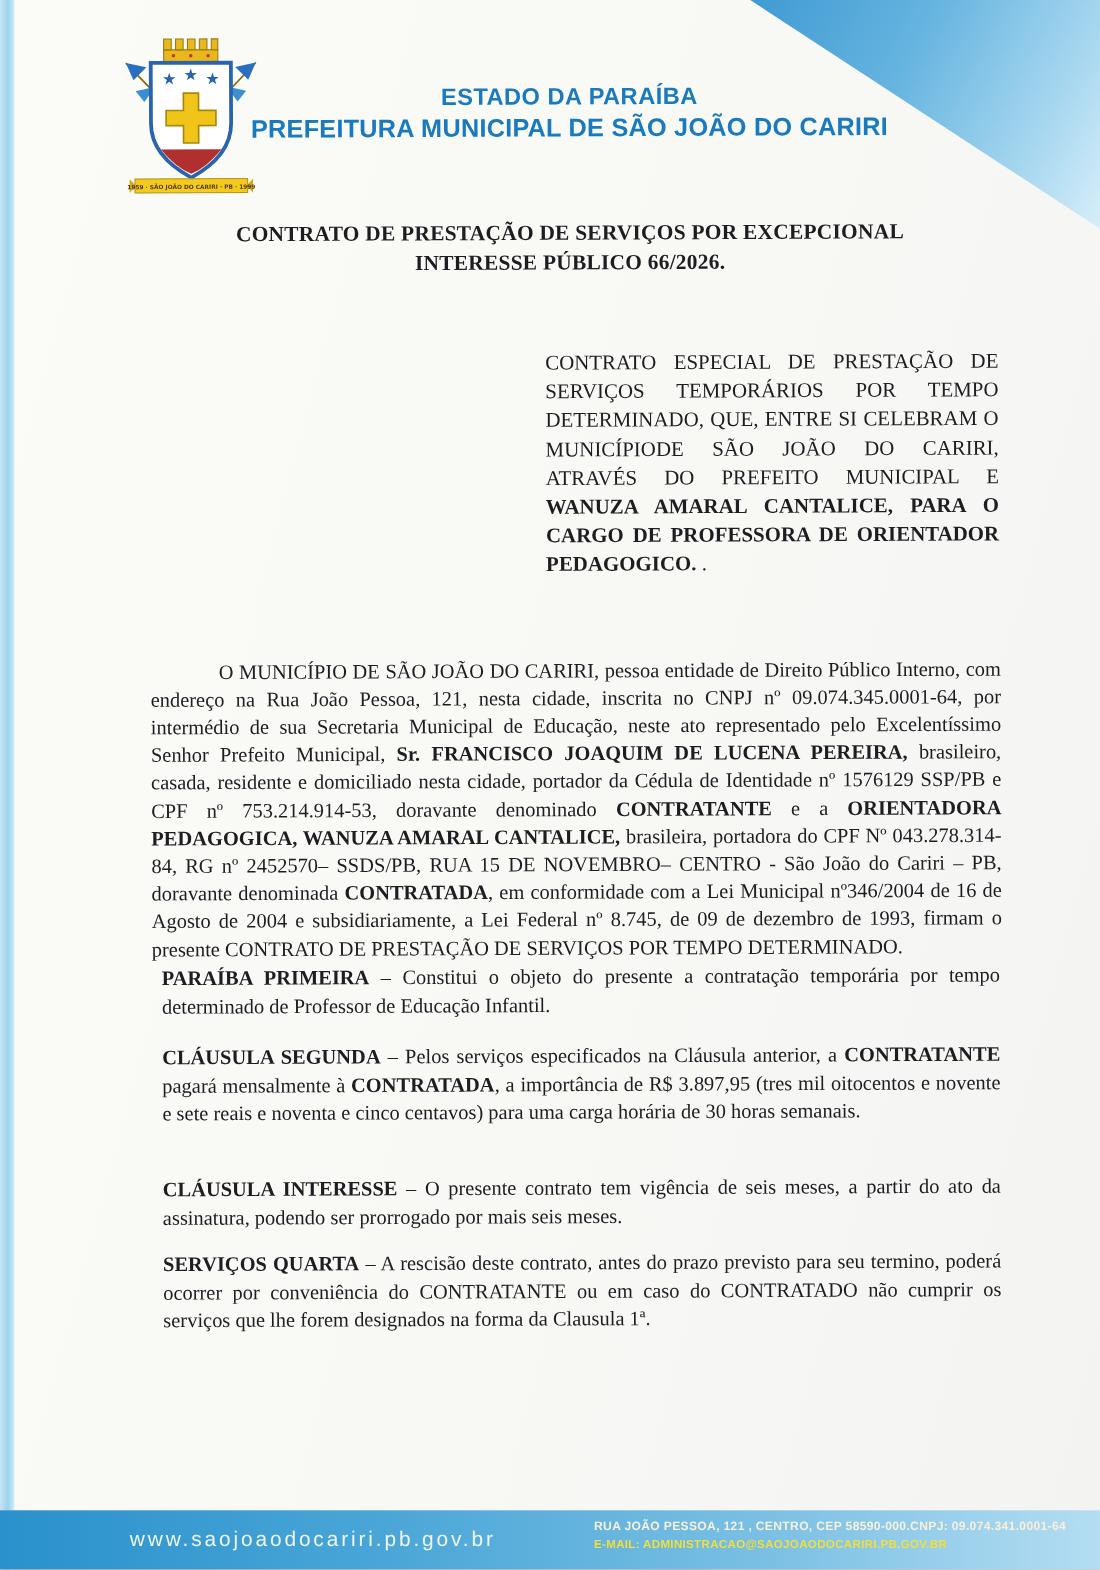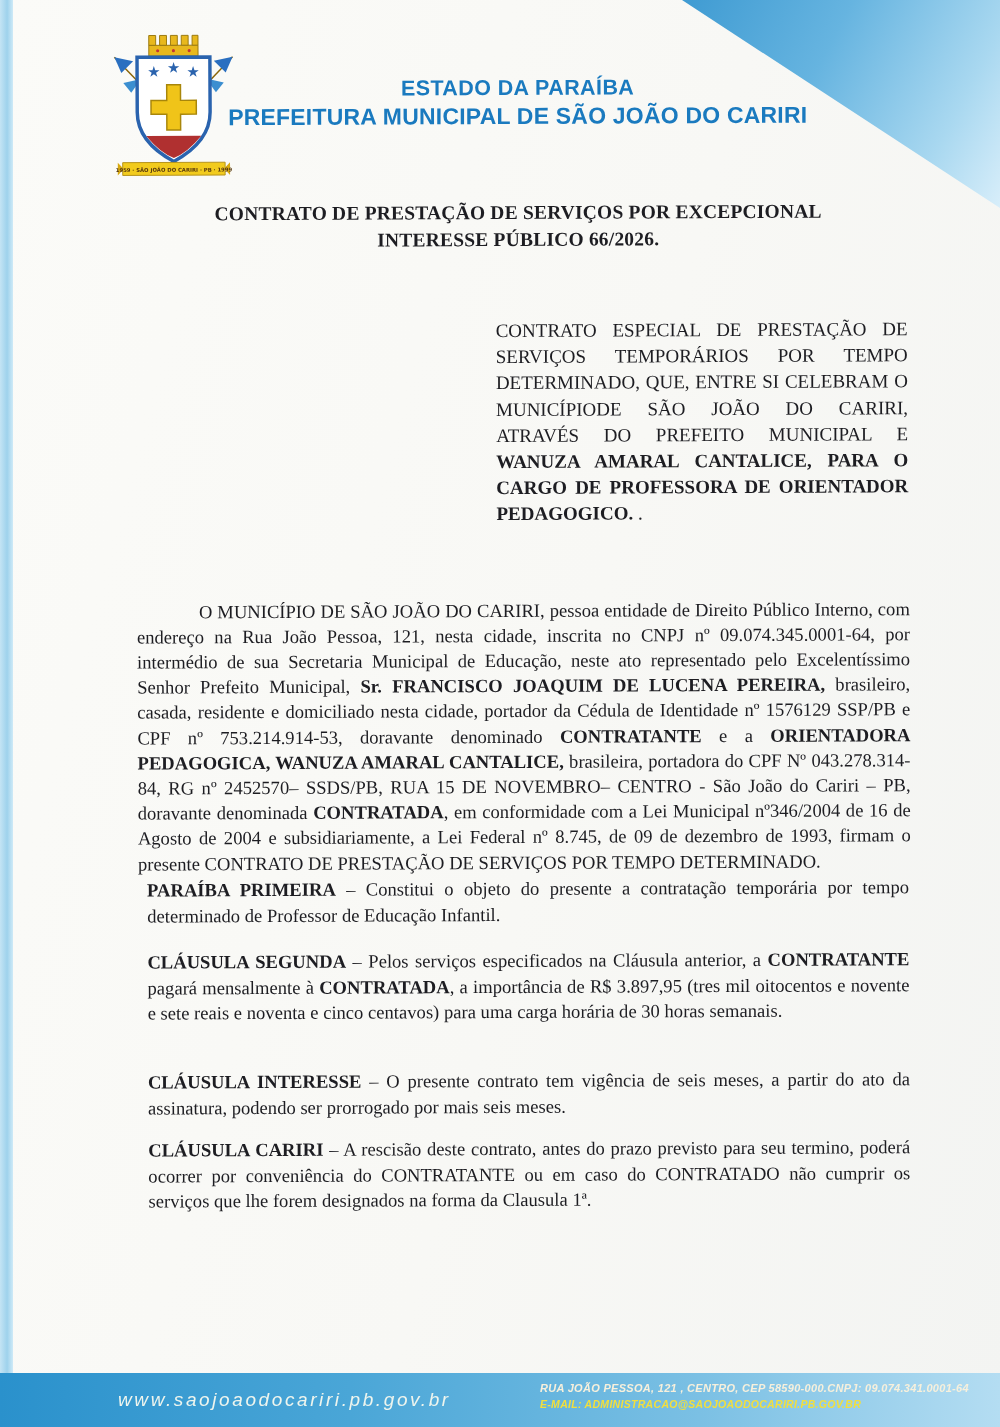--- a/index.html
+++ b/index.html
@@ -58,21 +58,20 @@
   .clause-1 { top:876px; }
   .clause-2 { top:948px; }
   .clause-3 { top:1068px; }
   .clause-4 { top:1136px; }
 
   .b { font-weight:bold; }
 
   .footer {
     position:absolute; left:0; right:0; bottom:0; height:54px; z-index:7;
     background:linear-gradient(to right,#2a91cc 0%,#4aa6d7 35%,#7bc0e4 70%,#b4ddf2 100%);
-    font-style:italic;
   }
   .footer-site {
     position:absolute; left:118px; top:16px;
     font-family:"Liberation Sans", sans-serif; font-size:19px; letter-spacing:2.6px;
     color:#eef5ee;
   }
   .footer-right { position:absolute; left:540px; right:16px; top:9px; font-family:"Liberation Sans", sans-serif; }
   .footer-address { font-size:11px; font-weight:bold; color:#f7f0dc; letter-spacing:0.3px; white-space:nowrap; }
   .footer-email { font-size:10.5px; font-weight:bold; color:#f2df3d; letter-spacing:0.3px; margin-top:4px; white-space:nowrap; }
 </style>
@@ -132,21 +131,21 @@
 
     <div class="doc-title">CONTRATO DE PRESTAÇÃO DE SERVIÇOS POR EXCEPCIONAL INTERESSE PÚBLICO 66/2026.</div>
 
     <div class="epigraph"><span>CONTRATO ESPECIAL DE PRESTAÇÃO DE SERVIÇOS TEMPORÁRIOS POR TEMPO DETERMINADO, QUE, ENTRE SI CELEBRAM O MUNICÍPIODE SÃO JOÃO DO CARIRI, ATRAVÉS DO PREFEITO MUNICIPAL E </span><span class="b">WANUZA AMARAL CANTALICE, PARA O CARGO DE PROFESSORA DE ORIENTADOR PEDAGOGICO.</span><span> .</span></div>
 
     <p class="preamble"><span>O MUNICÍPIO DE SÃO JOÃO DO CARIRI, pessoa entidade de Direito Público Interno, com endereço na Rua João Pessoa, 121, nesta cidade, inscrita no CNPJ nº 09.074.345.0001-64, por intermédio de sua Secretaria Municipal de Educação, neste ato representado pelo Excelentíssimo Senhor Prefeito Municipal, </span><span class="b">Sr. FRANCISCO JOAQUIM DE LUCENA PEREIRA,</span><span> brasileiro, casada, residente e domiciliado nesta cidade, portador da Cédula de Identidade nº 1576129 SSP/PB e CPF nº 753.214.914-53, doravante denominado </span><span class="b">CONTRATANTE</span><span> e a </span><span class="b">ORIENTADORA PEDAGOGICA, WANUZA AMARAL CANTALICE,</span><span> brasileira, portadora do CPF Nº 043.278.314-84, RG nº 2452570– SSDS/PB, RUA 15 DE NOVEMBRO– CENTRO - São João do Cariri – PB, doravante denominada </span><span class="b">CONTRATADA</span><span>, em conformidade com a Lei Municipal nº346/2004 de 16 de Agosto de 2004 e subsidiariamente, a Lei Federal nº 8.745, de 09 de dezembro de 1993, firmam o presente CONTRATO DE PRESTAÇÃO DE SERVIÇOS POR TEMPO DETERMINADO.</span></p>
 
     <p class="clause clause-1"><span class="b">PARAÍBA PRIMEIRA</span><span> – Constitui o objeto do presente a contratação temporária por tempo determinado de Professor de Educação Infantil.</span></p>
     <p class="clause clause-2"><span class="b">CLÁUSULA SEGUNDA</span><span> – Pelos serviços especificados na Cláusula anterior, a </span><span class="b">CONTRATANTE</span><span> pagará mensalmente à </span><span class="b">CONTRATADA</span><span>, a importância de R$ 3.897,95 (tres mil oitocentos e novente e sete reais e noventa e cinco centavos) para uma carga horária de 30 horas semanais.</span></p>
     <p class="clause clause-3"><span class="b">CLÁUSULA INTERESSE</span><span> – O presente contrato tem vigência  de seis meses, a partir do ato da assinatura,  podendo ser prorrogado  por mais seis meses.</span></p>
-    <p class="clause clause-4"><span class="b">CLÁUSULA CARIRI</span><span> – A rescisão deste contrato, antes do prazo previsto para seu termino, poderá ocorrer por conveniência do CONTRATANTE ou em caso do CONTRATADO não cumprir os serviços que lhe forem designados na forma da Clausula 1ª.</span></p>
+    <p class="clause clause-4"><span class="b">SERVIÇOS QUARTA</span><span> – A rescisão deste contrato, antes do prazo previsto para seu termino, poderá ocorrer por conveniência do CONTRATANTE ou em caso do CONTRATADO não cumprir os serviços que lhe forem designados na forma da Clausula 1ª.</span></p>
 
   </div>
 
   <div class="footer">
     <div class="footer-site">www.saojoaodocariri.pb.gov.br</div>
     <div class="footer-right">
       <div class="footer-address">RUA JOÃO PESSOA, 121 , CENTRO, CEP 58590-000.CNPJ: 09.074.341.0001-64</div>
       <div class="footer-email">E-MAIL: ADMINISTRACAO@SAOJOAODOCARIRI.PB.GOV.BR</div>
     </div>
   </div>

